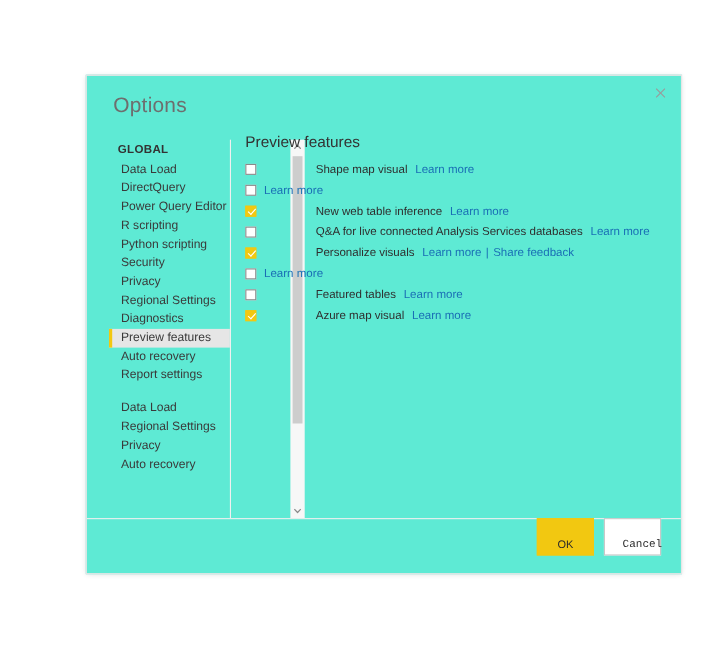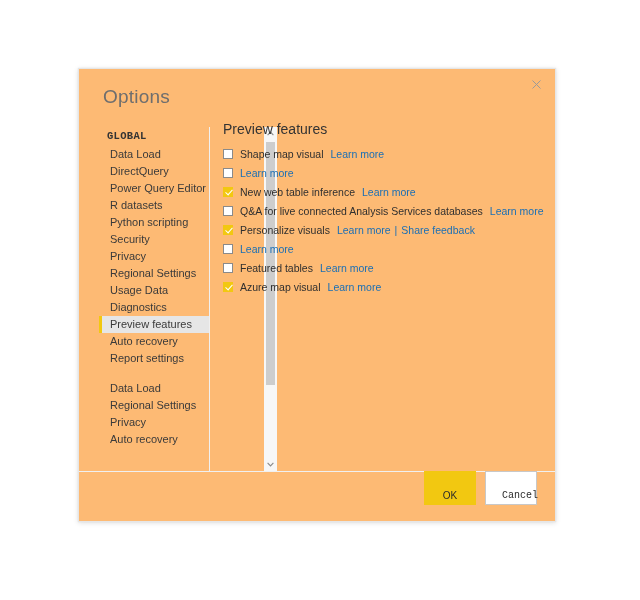--- a/index.html
+++ b/index.html
@@ -9,23 +9,23 @@
     width: 640px;
     height: 600px;
     overflow: hidden;
     font-family: "Liberation Sans", sans-serif;
   }
 
   #dialog {
     position: absolute;
     left: 78px;
     top: 68px;
-    width: 478px;
+    width: 542px;
     height: 454px;
-    background: #fdba74;
+    background: #5eead4;
     border: 1px solid #e6e6e6;
     box-shadow: 0 1px 5px rgba(0,0,0,0.13), 0 0 1px rgba(0,0,0,0.10);
     box-sizing: border-box;
   }
 
   
   #dialog-title {
     position: absolute;
     left: 24px;
     top: 17px;
@@ -65,21 +65,20 @@
   }
 
   .nav-section-header {
     font-size: 10.5px;
     font-weight: bold;
     color: #333333;
     letter-spacing: 0.3px;
     padding: 0 0 0 8px;
     height: 19px;
     line-height: 19px;
-    font-family: Liberation Mono, monospace;
   }
 
   .nav-item {
     position: relative;
     font-size: 11px;
     color: #3a3a3a;
     height: 17px;
     line-height: 17px;
     padding-left: 11px;
     white-space: nowrap;
@@ -199,21 +198,21 @@
     position: absolute;
     left: 2.5px;
     top: 0.5px;
     width: 3px;
     height: 6px;
     border: solid #ffffff;
     border-width: 0 1.6px 1.6px 0;
     transform: rotate(42deg);
   }
 
-  .feature-label { margin-right: 7px; }
+  .feature-label { margin-right: 7px; margin-left: 47px; }
 
   .link {
     color: #1a6fb5;
     cursor: pointer;
     text-decoration: none;
   }
 
   .link-separator {
     color: #1a6fb5;
     margin: 0 4px;
@@ -275,26 +274,25 @@
     </svg>
   </button>
 
   <div id="vertical-divider"></div>
 
   <div id="sidebar">
       <div class="nav-section-header">GLOBAL</div>
       <div class="nav-item">Data Load</div>
       <div class="nav-item">DirectQuery</div>
       <div class="nav-item">Power Query Editor</div>
-      <div class="nav-item">R datasets</div>
+      <div class="nav-item">R scripting</div>
       <div class="nav-item">Python scripting</div>
       <div class="nav-item">Security</div>
       <div class="nav-item">Privacy</div>
       <div class="nav-item">Regional Settings</div>
-      <div class="nav-item">Usage Data</div>
       <div class="nav-item">Diagnostics</div>
       <div class="nav-item selected">Preview features</div>
       <div class="nav-item">Auto recovery</div>
       <div class="nav-item">Report settings</div>
       <div class="nav-spacer"></div>
       <div class="nav-item">Data Load</div>
       <div class="nav-item">Regional Settings</div>
       <div class="nav-item">Privacy</div>
       <div class="nav-item">Auto recovery</div>
     </div>

